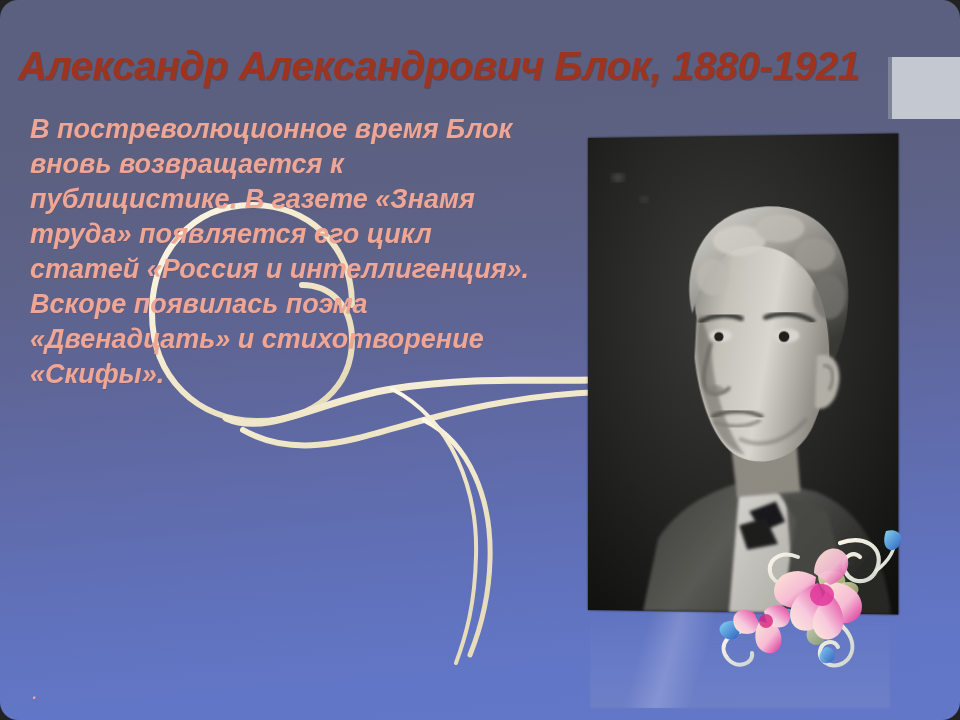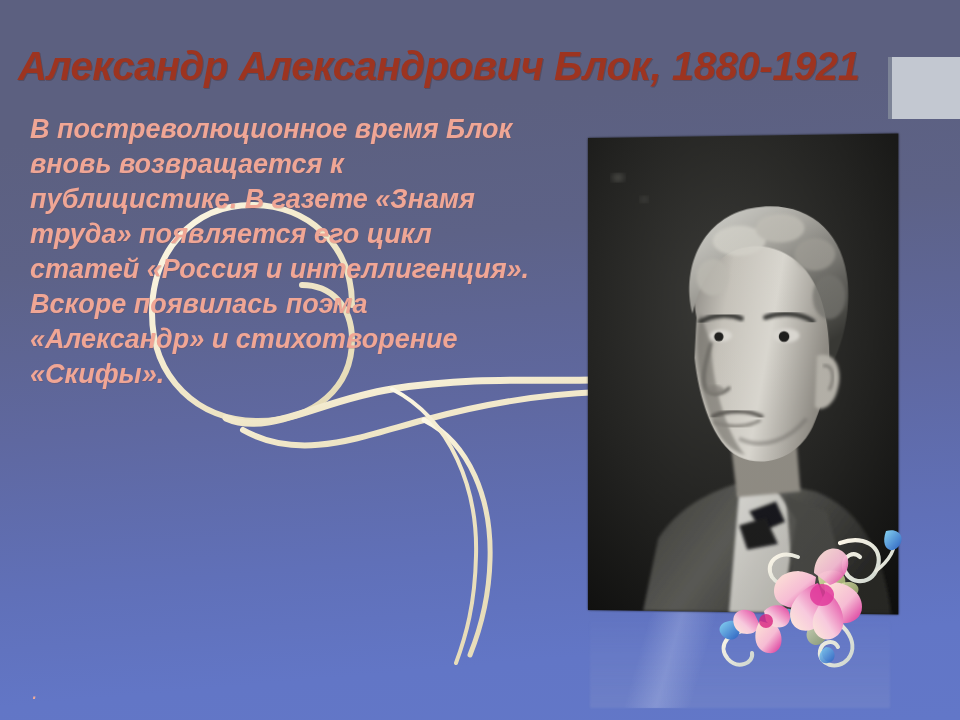--- a/index.html
+++ b/index.html
@@ -15,20 +15,21 @@
     overflow: hidden;
     font-family: "Liberation Sans", "DejaVu Sans", sans-serif;
     background: linear-gradient(175deg,
                 #5c6080 0%,
                 #5c6080 18%,
                 #5d6287 34%,
                 #5f68a0 55%,
                 #6070b8 74%,
                 #6276c6 88%,
                 #6277c8 100%);
+    border-radius: 18px;
   }
 
   
   #silver-block {
     position: absolute;
     left: 888px;
     top: 57px;
     width: 72px;
     height: 62px;
     background: #c3c8d1;
@@ -368,17 +369,17 @@
     <path d="M 124 48 C 124 30, 140 18, 152 26 C 164 34, 158 54, 140 60 Z" fill="url(#petalA)" opacity="0.95"></path>
     <ellipse cx="132" cy="70" rx="12" ry="11" fill="#e0399b" opacity="0.85"></ellipse>
 
     <path d="M 64 88 C 52 80, 40 88, 44 100 C 48 112, 66 112, 70 100 Z" fill="url(#petalB)"></path>
     <path d="M 70 96 C 62 108, 64 126, 78 128 C 92 130, 96 112, 86 100 Z" fill="url(#petalA)"></path>
     <path d="M 74 86 C 84 76, 100 80, 100 92 C 100 104, 84 106, 76 96 Z" fill="url(#petalB)"></path>
     <circle cx="76" cy="96" r="7" fill="#d8237f" opacity="0.8"></circle>
   </svg>
 
   <div id="body-col">
-    <p id="para-main">В постреволюционное время Блок вновь возвращается к публицистике. В газете «Знамя труда» появляется его цикл статей «Россия и интеллигенция». Вскоре появилась поэма «Александр» и стихотворение «Скифы».</p>
+    <p id="para-main">В постреволюционное время Блок вновь возвращается к публицистике. В газете «Знамя труда» появляется его цикл статей «Россия и интеллигенция». Вскоре появилась поэма «Двенадцать» и стихотворение «Скифы».</p>
     <div id="para-dot">.</div>
   </div>
 
 </div>
 
 </body></html>

